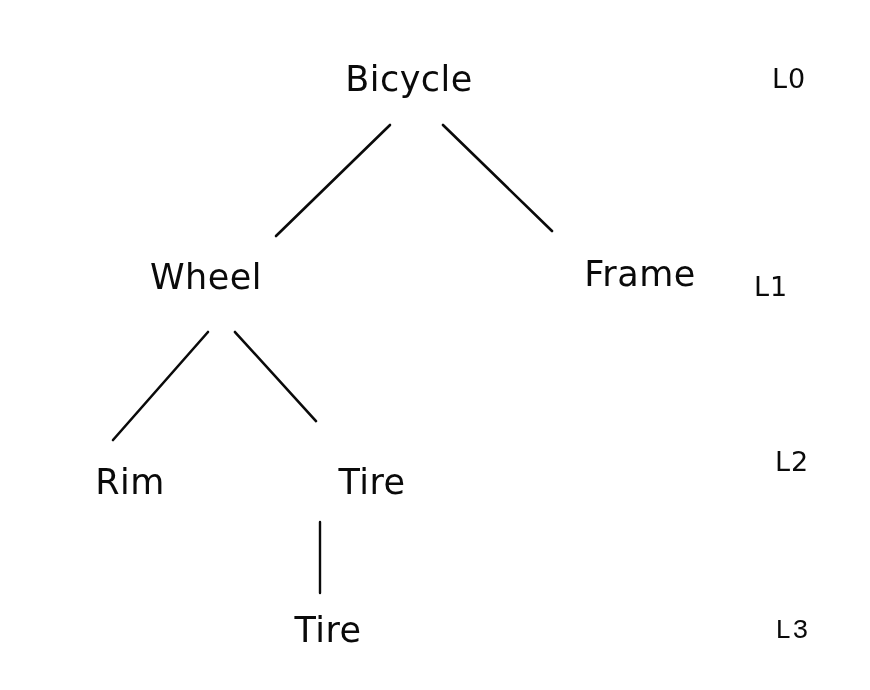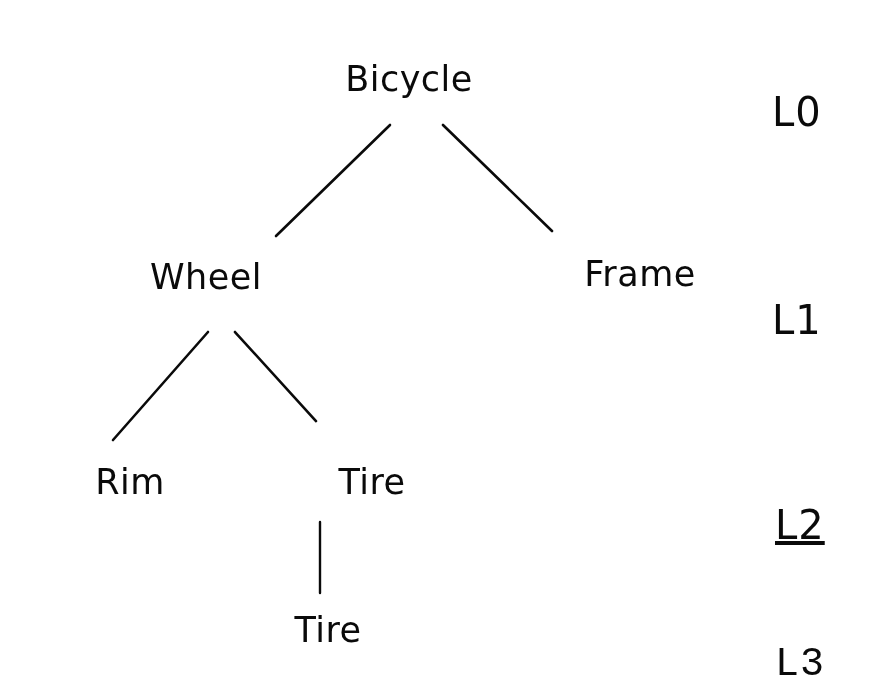--- a/index.html
+++ b/index.html
@@ -27,26 +27,25 @@
     color: #0a0a0a;
     font-size: 35px;
     line-height: 1;
     white-space: nowrap;
     letter-spacing: 0.5px;
     transform: translate(-50%, -100%);
   }
   .level-label {
     position: absolute;
     color: #0a0a0a;
-    font-size: 40px;
+    font-size: 27px;
     line-height: 1;
     white-space: nowrap;
     letter-spacing: 1px;
     transform: translateY(-100%);
-    margin-top: 40px;
   }
 </style>
 </head>
 <body>
 
 <div id="canvas">
 
   <svg id="edges" viewBox="0 0 870 690" xmlns="http://www.w3.org/2000/svg">
     <line x1="390" y1="125" x2="276" y2="236" stroke="#0a0a0a" stroke-width="2.6" stroke-linecap="round"></line>
     <line x1="443" y1="125" x2="552" y2="231" stroke="#0a0a0a" stroke-width="2.6" stroke-linecap="round"></line>
@@ -56,17 +55,17 @@
   </svg>
 
   <div class="node-label" style="left:409px; top:97px;">Bicycle</div>
   <div class="node-label" style="left:206px; top:295px;">Wheel</div>
   <div class="node-label" style="left:130px; top:500px;">Rim</div>
   <div class="node-label" style="left:640px; top:292px;">Frame</div>
   <div class="node-label" style="left:328px; top:500px;margin-left:44px;">Tire</div>
   <div class="node-label" style="left:328px; top:648px;">Tire</div>
 
   <div class="level-label" style="left:772px; top:92px;">L0</div>
-  <div class="level-label" style="left:772px; top:300px;">L1</div>
-  <div class="level-label" style="left:775px; top:505px;text-decoration:underline;">L2</div>
+  <div class="level-label" style="left:754px; top:300px;">L1</div>
+  <div class="level-label" style="left:775px; top:475px;">L2</div>
   <div class="level-label" style="left:775px; top:645px;font-family:Liberation Mono, monospace;">L3</div>
 
 </div>
 
 </body></html>

